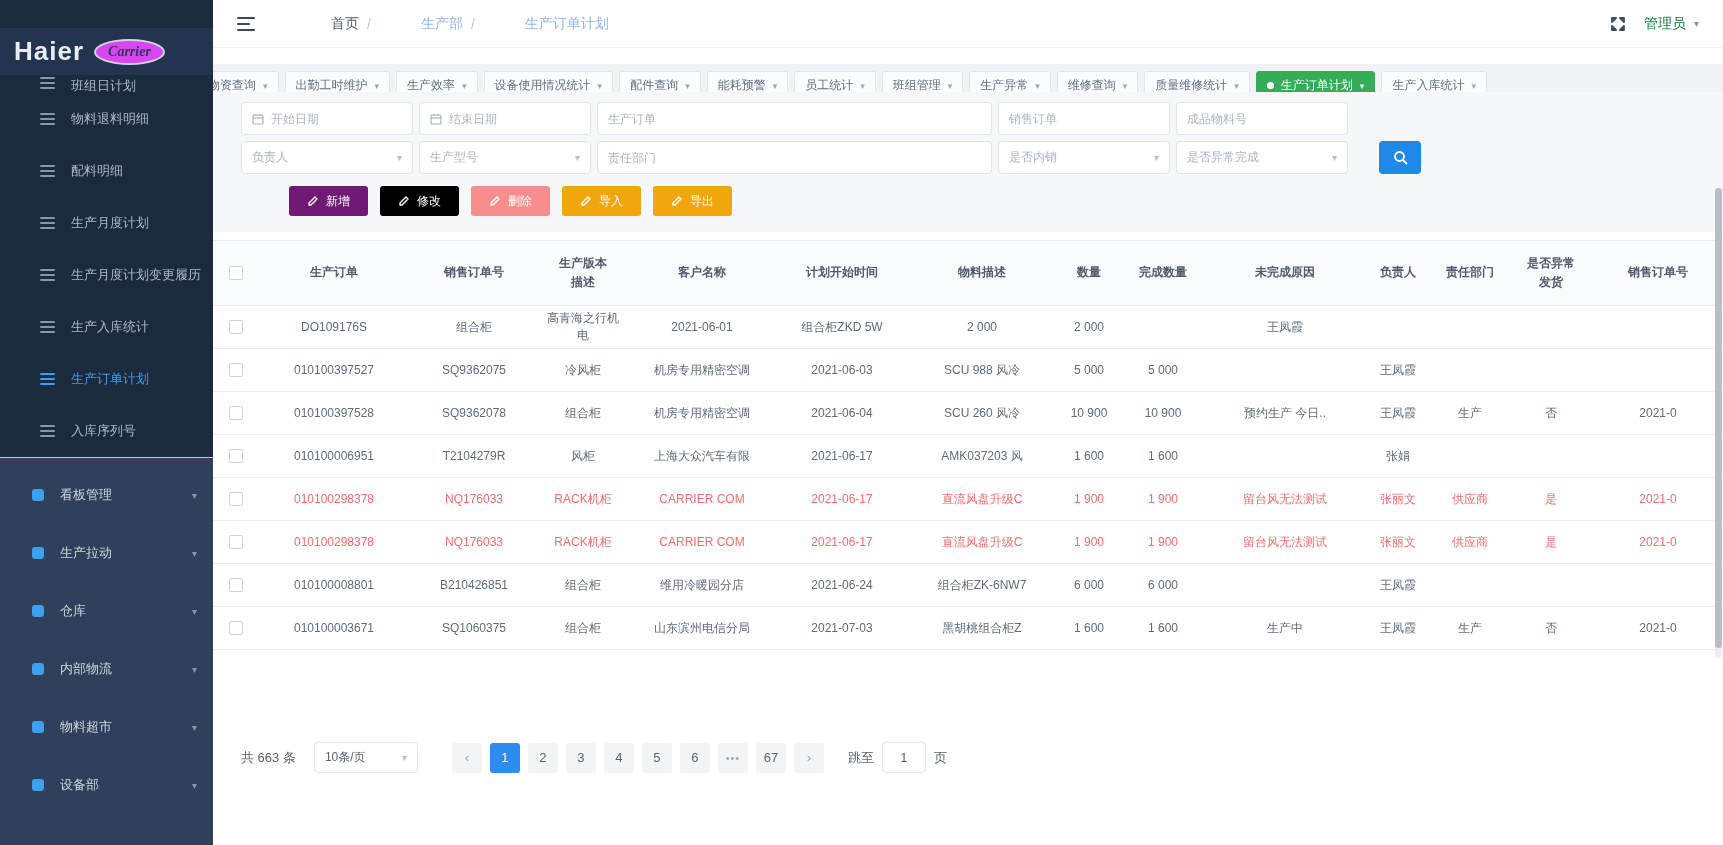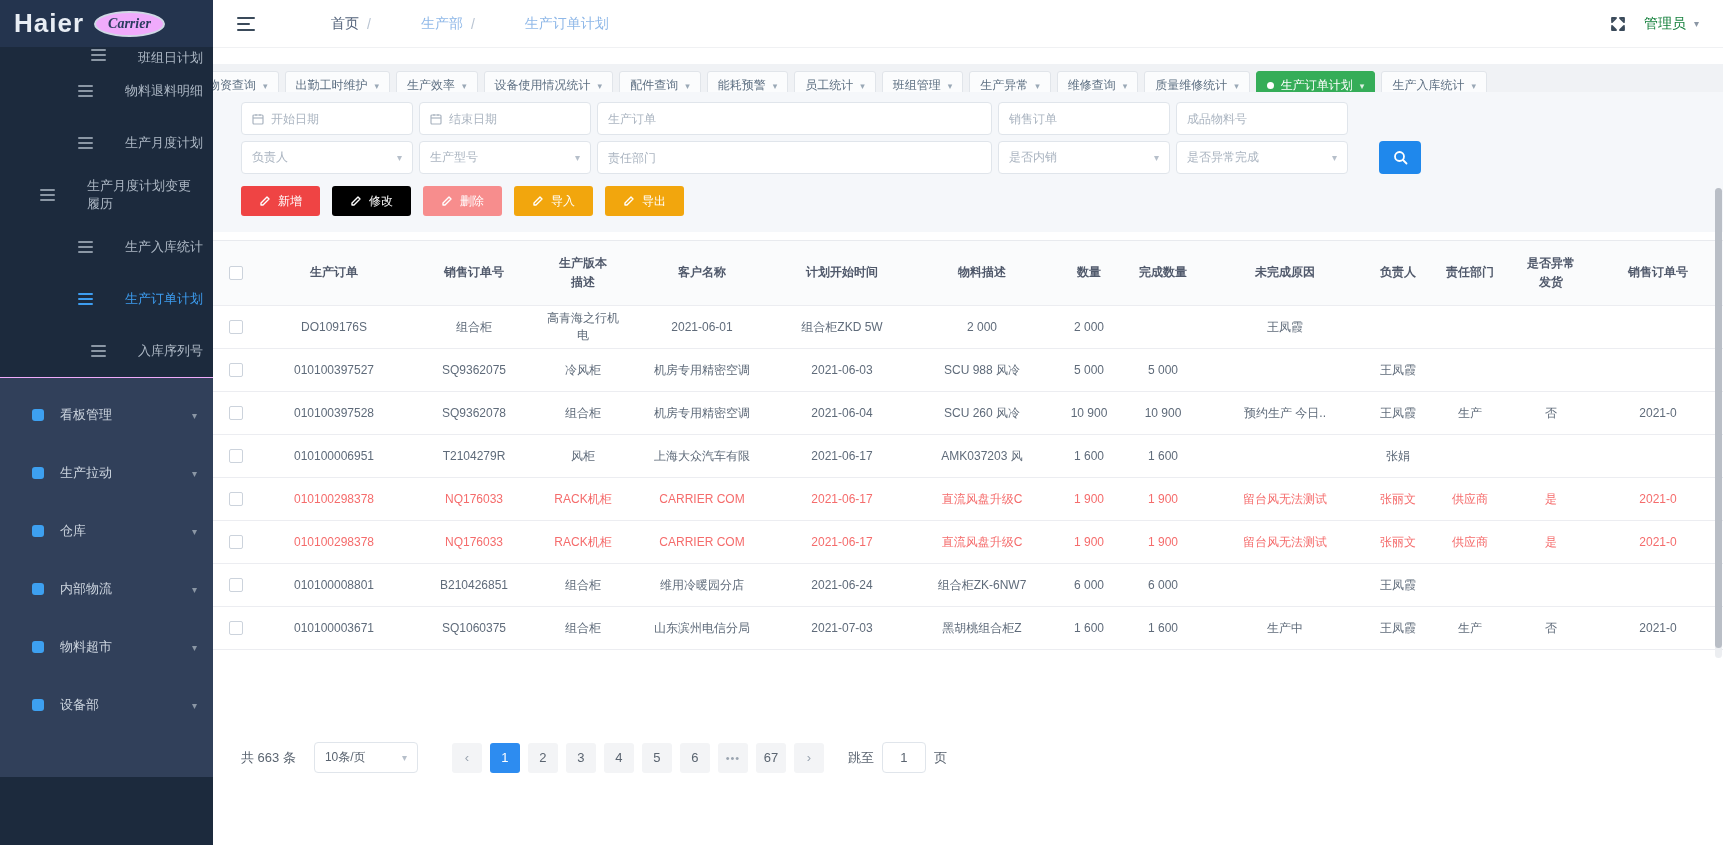--- a/index.html
+++ b/index.html
@@ -1,25 +1,25 @@
 <!DOCTYPE html>
 <html><head>
 <meta charset="utf-8">
 <style>
   * { margin:0; padding:0; box-sizing:border-box; }
   html,body { width:1723px; height:845px; font-family:"Liberation Sans","DejaVu Sans",sans-serif; }
   .app { position:relative; width:1723px; height:845px; background:#fff; overflow:hidden; }
 
   
   .sidebar { position:absolute; left:0; top:0; width:213px; height:845px; background:#1c2a3d; overflow:hidden; }
-  .logo-bar { height:47px; background:#24344e; display:flex; align-items:center; padding:0 14px; gap:10px; }
+  .logo-bar { height:47px; background:#24344e; display:flex; align-items:center; padding:0 14px; gap:10px;margin-top:28px; }
   .logo-haier { color:#e8edf4; font-size:26px; font-weight:700; letter-spacing:1px; }
-  .logo-carrier { background:#f0abfc; border:2px solid #cfd8e4; border-radius:50%; padding:3px 12px; color:#2a3c5e; font-family:"Liberation Serif","DejaVu Serif",serif; font-style:italic; font-weight:700; font-size:14px; }
+  .logo-carrier { background:#d946ef; border:2px solid #cfd8e4; border-radius:50%; padding:3px 12px; color:#2a3c5e; font-family:"Liberation Serif","DejaVu Serif",serif; font-style:italic; font-weight:700; font-size:14px; }
   .menu-top { padding-top:2px; }
-  .menu-item { height:52px; display:flex; align-items:center; gap:32px; padding:0 10px 0 40px; color:#aeb9c6; font-size:13px; cursor:pointer;justify-content:flex-end; }
+  .menu-item { height:52px; display:flex; align-items:center; gap:16px; padding:0 10px 0 40px; color:#aeb9c6; font-size:13px; cursor:pointer; }
   .menu-item.clipped { height:16px; overflow:hidden; align-items:flex-start; }
   .menu-item .mi-icon { width:15px; height:12px; flex:none; display:flex; flex-direction:column; justify-content:space-between; }
   .menu-item .mi-icon i { display:block; height:2px; background:#8b97a5; border-radius:1px; }
   .menu-item.active { color:#3d9df0; }
   .menu-item.active .mi-icon i { background:#3d9df0; }
   .menu-groups { background:#31405a; border-top:1px solid #f0abfc; padding-top:8px; height:400px; }
   .group-item { height:58px; display:flex; align-items:center; gap:16px; padding:0 16px 0 32px; color:#cdd5df; font-size:13px; cursor:pointer; }
   .group-item .dot { width:12px; height:12px; border-radius:3px; background:#3da0f0; flex:none; }
   .group-item .gi-caret { margin-left:auto; color:#8b97a5; font-size:10px; }
 
@@ -56,21 +56,21 @@
   .f-input, .f-select { height:33px; background:#fff; border:1px solid #e0e5eb; border-radius:4px; display:flex; align-items:center; padding:0 10px; gap:7px; font-size:12px; color:#aab4c0; }
   .w-s { width:172px; } .w-l { width:395px; } .w-m { width:172px; }
   .f-input input { border:none; outline:none; width:100%; font-size:12px; color:#5a6470; background:transparent; }
   .f-input input::placeholder { color:#aab4c0; }
   .cal-icon { flex:none; width:12px; height:12px; }
   .f-select .sel-caret { margin-left:auto; color:#b6bfca; font-size:10px; }
   .search-btn { width:42px; height:33px; margin-left:25px; background:#1f88ec; border:none; border-radius:4px; display:flex; align-items:center; justify-content:center; cursor:pointer; }
 
   .actions { position:absolute; left:28px; top:94px; display:flex; gap:12px; }
   .btn { height:30px; border:none; border-radius:3px; color:#fff; font-size:12px; display:flex; align-items:center; gap:7px; padding:0 18px; cursor:pointer; }
-  .btn-blue { background:#ef4444; }
+  .btn-blue { background:#701a75;margin-left:48px; }
   .btn-green { background:#000000;justify-content:center; }
   .btn-red { background:#f78d8d; }
   .btn-gold { background:#f2a60d; }
 
   
   .table-wrap { position:absolute; left:0; top:148px; width:1510px; height:424px; overflow:hidden; border-top:1px solid #e8eaee; background:#fff; }
   .table { width:1560px; }
   .tr { display:flex; border-bottom:1px solid #ecedf1; background:#fff; }
   .tr.thead { background:#fafbfc; }
   .tr > * { flex:none; display:flex; align-items:center; justify-content:center; text-align:center; font-size:12px; color:#5f6b7a; padding:4px 6px; }
@@ -133,20 +133,28 @@
             <i></i>
           </span>
           <span class="mi-label">物料退料明细</span>
         </div>
         <div class="menu-item">
           <span class="mi-icon">
             <i></i>
             <i></i>
             <i></i>
           </span>
+          <span class="mi-label">配料明细</span>
+        </div>
+        <div class="menu-item">
+          <span class="mi-icon">
+            <i></i>
+            <i></i>
+            <i></i>
+          </span>
           <span class="mi-label">生产月度计划</span>
         </div>
         <div class="menu-item">
           <span class="mi-icon">
             <i></i>
             <i></i>
             <i></i>
           </span>
           <span class="mi-label">生产月度计划变更履历</span>
         </div>

